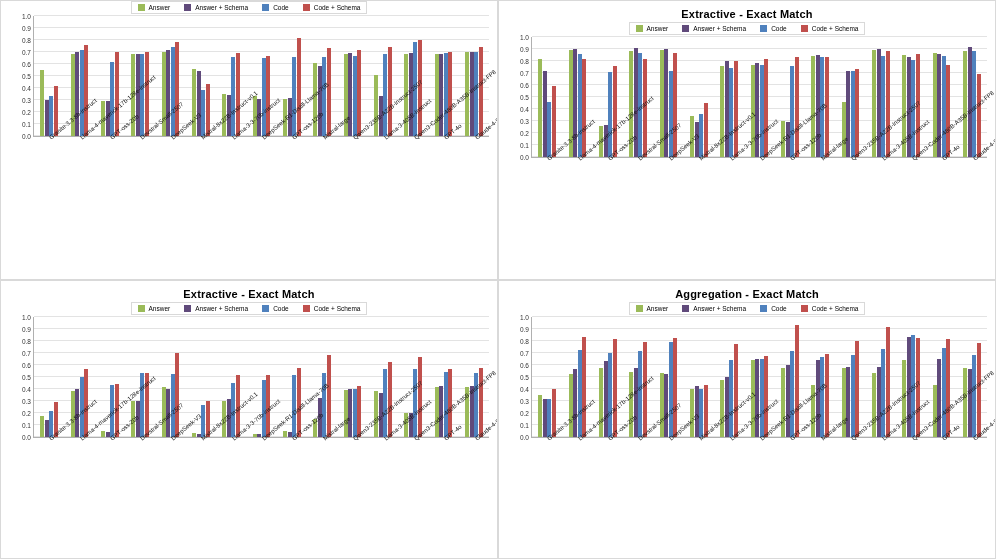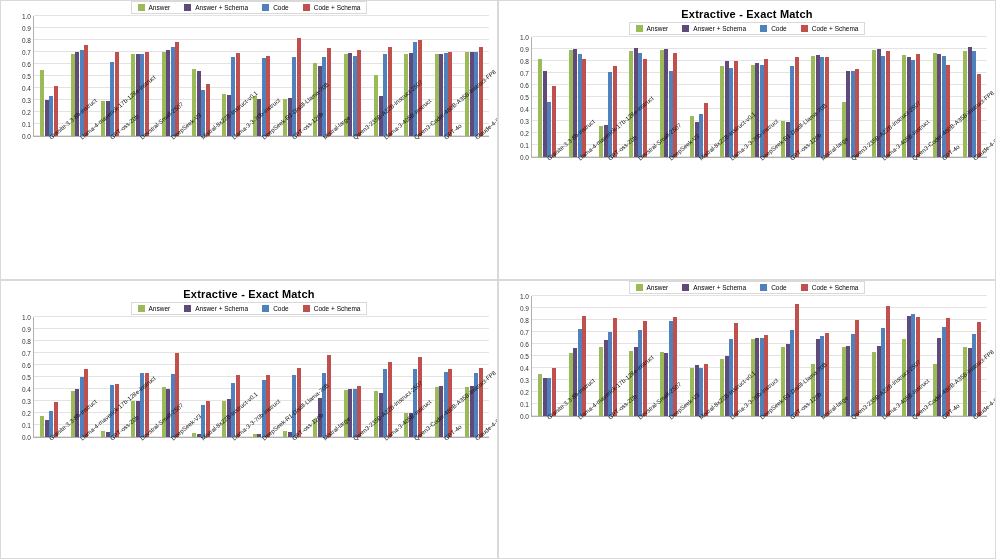--- a/index.html
+++ b/index.html
@@ -485,20 +485,21 @@
         <div class="xlab" style="left: 56.6667%;">GPT-oss-120b</div>
         <div class="xlab" style="left: 63.3333%;">Mistral-large</div>
         <div class="xlab" style="left: 70%;">Qwen3-235B-A22B-Instruct-2507</div>
         <div class="xlab" style="left: 76.6667%;">Llama-3-405B-Instruct</div>
         <div class="xlab" style="left: 83.3333%;">Qwen3-Coder-480B-A35B-Instruct-FP8</div>
         <div class="xlab" style="left: 90%;">GPT-4o</div>
         <div class="xlab" style="left: 96.6667%;">Claude-4-Sonnet</div>
       </div>
   </div>
   <div class="panel">
+    <div class="panel-title">Aggregation - Exact Match</div>
     <div class="legend">
         <div class="legend-item">
           <span class="swatch" style="background: rgb(155, 187, 89);"></span>
           <span>Answer</span>
         </div>
         <div class="legend-item">
           <span class="swatch" style="background: rgb(96, 74, 123);"></span>
           <span>Answer + Schema</span>
         </div>
         <div class="legend-item">

